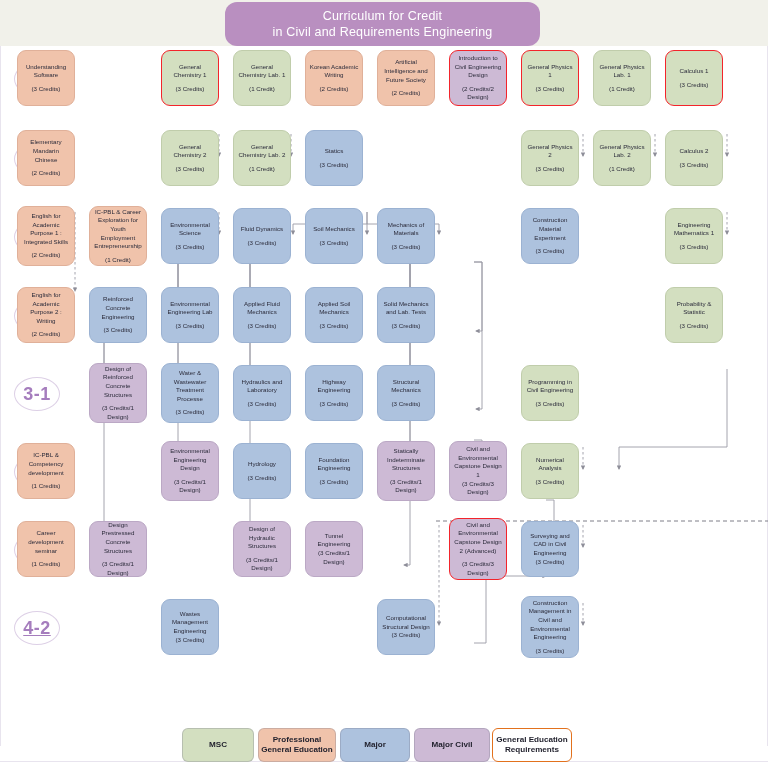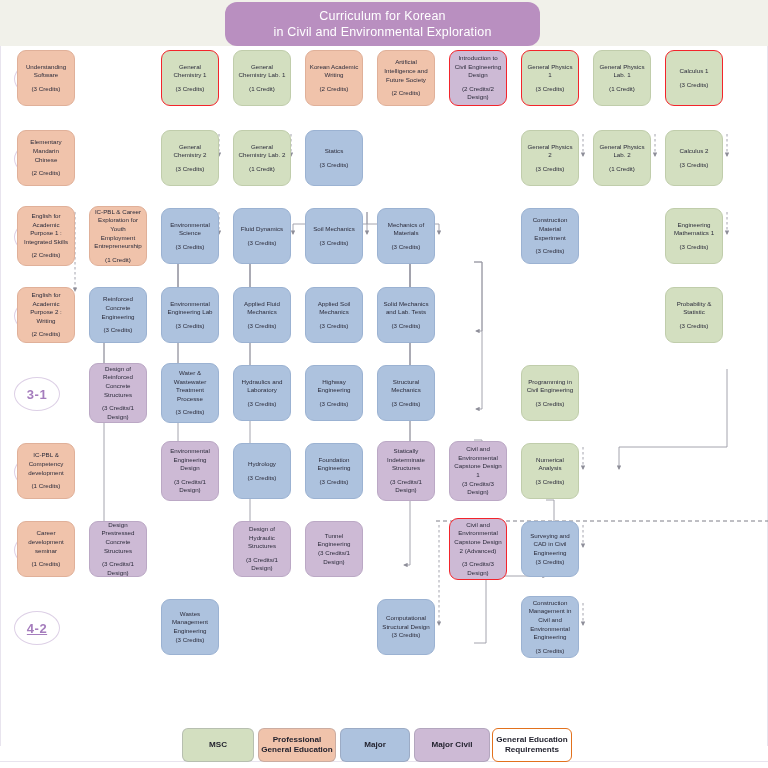--- a/index.html
+++ b/index.html
@@ -22,21 +22,21 @@
     background:#b98fc0;border-radius:12px;
     display:flex;align-items:center;justify-content:center;
     color:#ffffff;font-size:12.5px;line-height:16px;text-align:center;
     letter-spacing:.2px;
   }
 
   .sem{
     position:absolute;width:44px;height:32px;border-radius:50%;
     border:1px solid #ddd0e6;background:#ffffff;
     display:flex;align-items:center;justify-content:center;
-    color:#a57dbd;font-size:13px;font-weight:bold;letter-spacing:.5px;
+    color:#a57dbd;font-size:18px;font-weight:bold;letter-spacing:.5px;
   }
 
   .node{
     position:absolute;border-radius:9px;
     display:flex;flex-direction:column;align-items:center;justify-content:center;
     text-align:center;color:#2b2b3a;font-size:6.2px;line-height:8.6px;
     padding:3px 3px;box-sizing:border-box;
     border:1px solid rgba(120,120,140,.35);
     z-index:5;
   }
@@ -66,22 +66,22 @@
 
 <div id="root">
 
   <div class="topstrip"></div>
   <div class="leftrule"></div>
   <div class="rightrule"></div>
   <div class="bottomrule"></div>
 
   <div class="title-banner">
     <span>
-      <span>Curriculum for Korean</span><br>
-      <span>in Civil and Environmental Exploration</span>
+      <span>Curriculum for Credit</span><br>
+      <span>in Civil and Requirements Engineering</span>
     </span>
   </div>
 
   <svg class="svgwrap" viewBox="0 0 768 768" xmlns="http://www.w3.org/2000/svg">
     <defs>
       <marker id="ar" markerWidth="5" markerHeight="5" refX="4" refY="2.5" orient="auto">
         <path d="M0,0 L5,2.5 L0,5 z" fill="#8e8e99"></path>
       </marker>
     </defs>
     <g fill="none" stroke="#9a9aa5" stroke-width="0.9" marker-end="url(#ar)">

